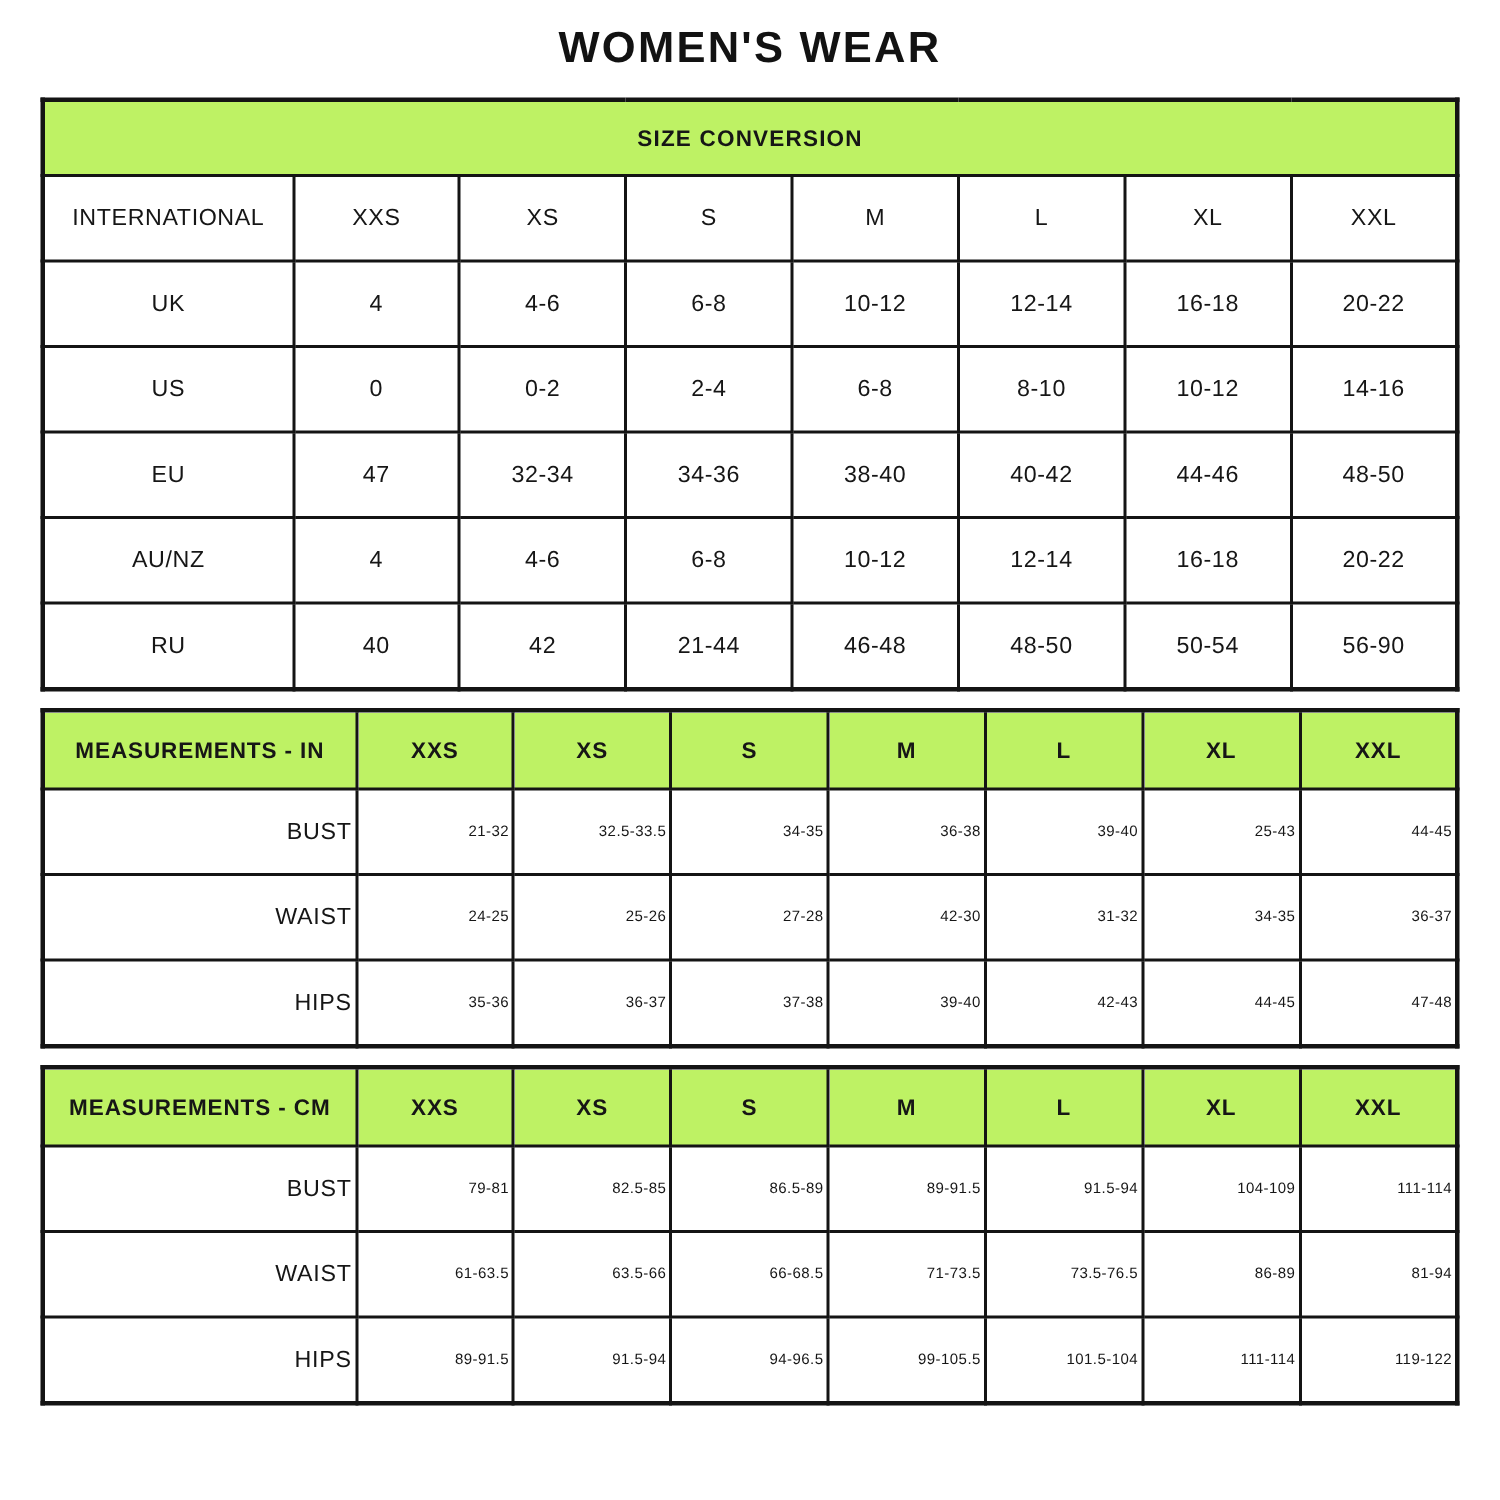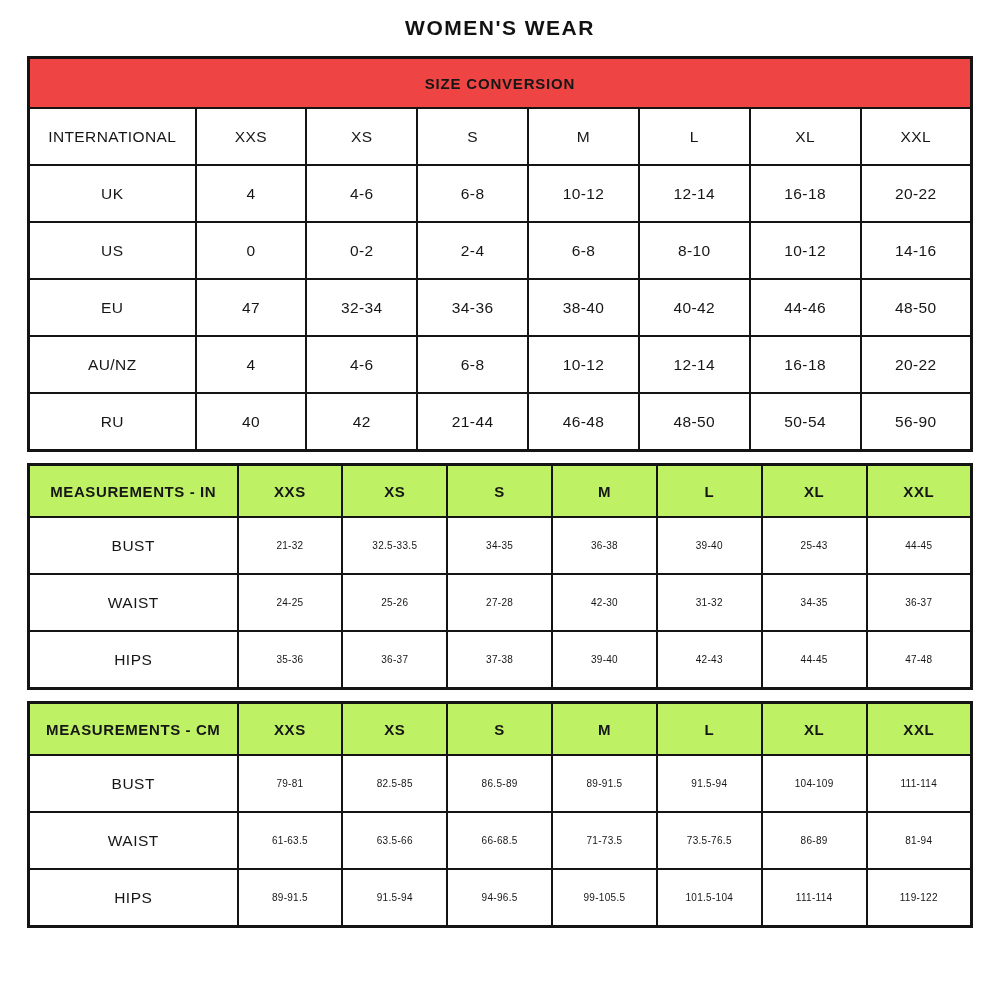--- a/index.html
+++ b/index.html
@@ -11,59 +11,59 @@
     font-family: "Liberation Sans", "DejaVu Sans", sans-serif;
     color: #161616;
   }
   .page {
     width: 946px;
     margin: 0 auto;
     padding-top: 12px;
   }
   .page-title {
     text-align: center;
-    font-size: 21px;
+    font-size: 29px;
     font-weight: bold;
     letter-spacing: 1.5px;
     margin: 4px 0 16px 0;
     color: #121212;
   }
   table {
     border-collapse: collapse;
     table-layout: fixed;
     width: 946px;
     border: 3px solid #141414;
   }
   td, th {
     border: 2px solid #141414;
     text-align: center;
     vertical-align: middle;
     padding: 0 2px;
     overflow: hidden;
   }
   
   .t-conv .caption-cell {
-    background: #ef4444;
+    background: #bef264;
     height: 48px;
     font-size: 15px;
     font-weight: bold;
     letter-spacing: 0.8px;
   }
   .t-conv td { height: 55px; font-size: 15.5px; letter-spacing: 0.4px; }
   .t-conv .corner-col { width: 167px; }
   
   .t-meas { margin-top: 11px; }
   .t-meas thead th {
     background: #bef264;
     height: 50px;
     font-size: 15px;
     font-weight: bold;
     letter-spacing: 0.6px;
   }
-  .t-meas td { height: 55px; }
+  .t-meas td { height: 55px; text-align: right; }
   .t-meas .corner-col { width: 209px; }
   .t-meas .row-label { font-size: 15.5px; letter-spacing: 0.5px; }
   .t-meas .cell-value { font-size: 10px; letter-spacing: 0.3px; }
 </style>
 </head>
 <body>
 
 <div class="page">
 
   <h1 class="page-title">WOMEN'S WEAR</h1>

